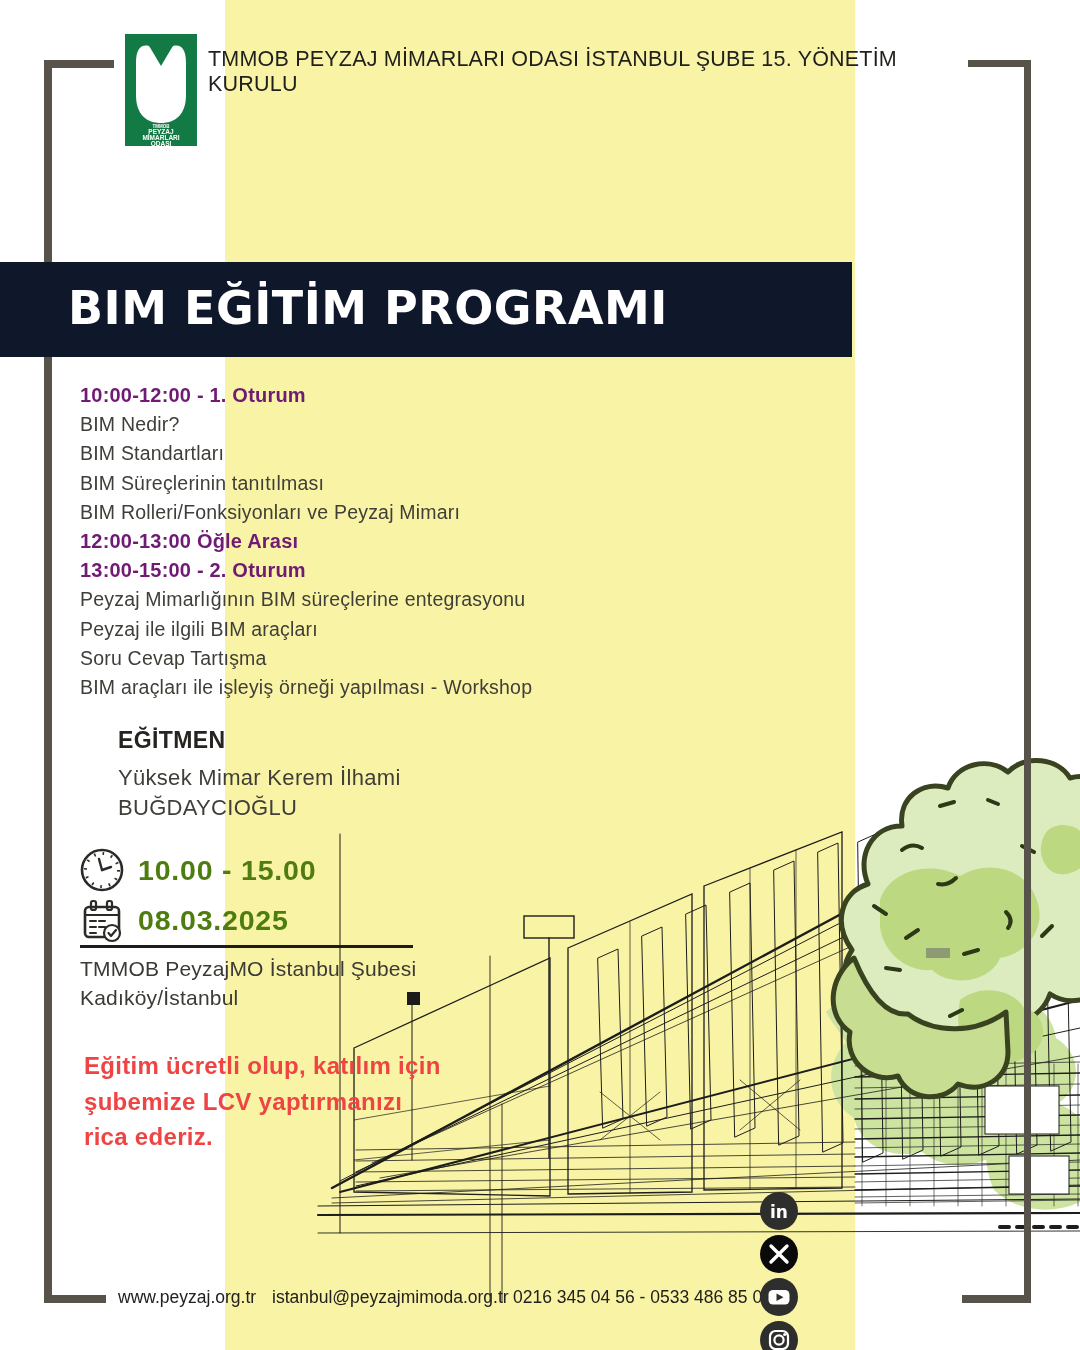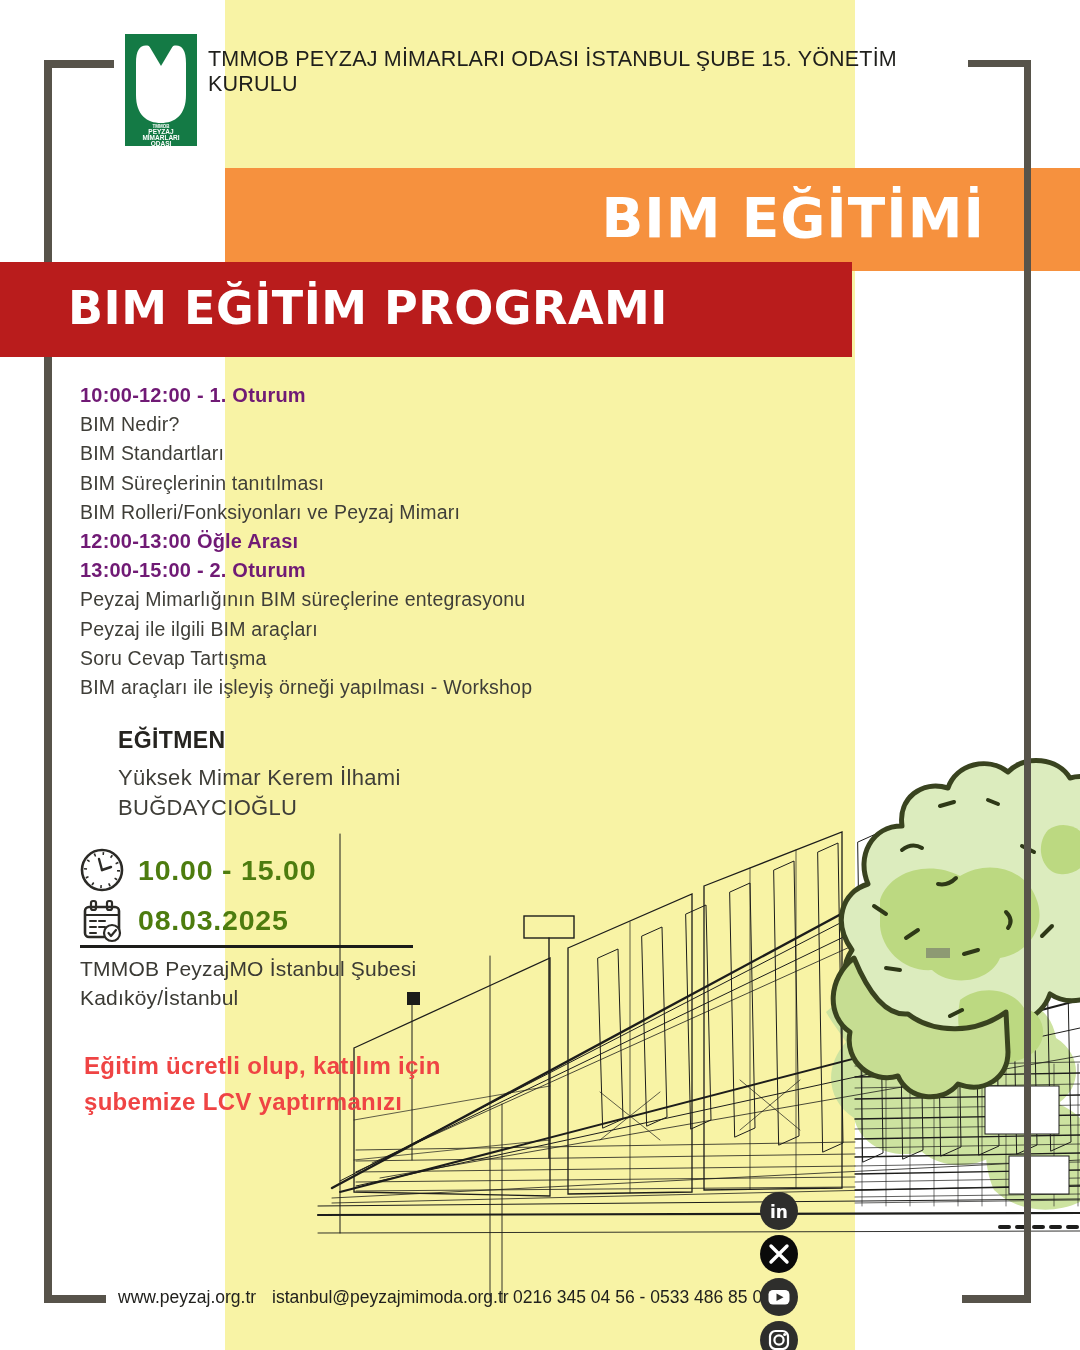--- a/index.html
+++ b/index.html
@@ -17,21 +17,21 @@
   .fr-bl-h{left:44px;top:1295px;width:62px;height:8px;}
   .fr-right-v{left:1024px;top:60px;width:7px;height:1243px;}
   .fr-tr-h{left:968px;top:60px;width:63px;height:7px;}
   .fr-br-h{left:962px;top:1295px;width:69px;height:8px;}
 
   .logo{position:absolute;left:124px;top:33px;z-index:6;}
   .org-title{position:absolute;left:208px;top:47px;width:700px;font-size:21.5px;color:#1f1f1c;letter-spacing:0.2px;z-index:6;}
 
   .banner-orange{position:absolute;left:225px;top:168px;width:855px;height:103px;background:#f6913e;z-index:3;}
   .banner-orange .t{position:absolute;right:95px;top:0;line-height:100px;font-family:"DejaVu Sans",sans-serif;font-weight:700;font-size:55px;color:#ffffff;letter-spacing:1px;}
-  .banner-green{position:absolute;left:0;top:262px;width:852px;height:95px;background:#b91c1c;z-index:5;}
+  .banner-green{position:absolute;left:0;top:262px;width:852px;height:95px;background:#0f172a;z-index:5;}
   .banner-green .t{position:absolute;left:68px;top:0;line-height:93px;font-family:"DejaVu Sans",sans-serif;font-weight:700;font-size:46px;color:#ffffff;letter-spacing:0.5px;}
 
   .program{position:absolute;left:80px;top:381px;z-index:6;}
   .prog-line{font-size:19.5px;line-height:29.2px;color:#3f3e38;letter-spacing:0.2px;}
   .prog-line.bold{font-weight:700;font-size:20px;color:#701a75;}
 
   .instructor{position:absolute;left:80px;top:727px;z-index:6;margin-left:38px;}
   .instructor .head{font-weight:700;font-size:23px;color:#262420;letter-spacing:0.4px;margin-bottom:9px;}
   .instructor .line{font-size:22px;line-height:30px;color:#3f3e38;letter-spacing:0.3px;}
 
@@ -189,23 +189,20 @@
     <rect x="1" y="1" width="72" height="112" fill="#147a45"></rect>
     <path d="M12 30 C12 16 17 11 25 13 L37 23 L49 13 C57 11 62 16 62 30 L62 62 C62 82 51 90 37 90 C23 90 12 82 12 62 Z" fill="#ffffff"></path>
     <polygon points="21,6 53,6 37,33" fill="#147a45"></polygon>
     <text x="37" y="95" text-anchor="middle" font-size="4.5" font-weight="bold" fill="#ffffff" font-family="Liberation Sans, sans-serif">TMMOB</text>
     <text x="37" y="101" text-anchor="middle" font-size="6.5" font-weight="bold" fill="#ffffff" font-family="Liberation Sans, sans-serif">PEYZAJ</text>
     <text x="37" y="107" text-anchor="middle" font-size="6.5" font-weight="bold" fill="#ffffff" font-family="Liberation Sans, sans-serif">MİMARLARI</text>
     <text x="37" y="112.5" text-anchor="middle" font-size="6.5" font-weight="bold" fill="#ffffff" font-family="Liberation Sans, sans-serif">ODASI</text>
   </svg>
   <div class="org-title">TMMOB PEYZAJ MİMARLARI ODASI İSTANBUL ŞUBE 15. YÖNETİM KURULU</div>
 
-  <div class="banner-orange">
-    <span class="t">BIM EĞİTİMİ</span>
-  </div>
   <div class="banner-green">
     <span class="t">BIM EĞİTİM PROGRAMI</span>
   </div>
 
   <div class="program" id="program-list">
       <div class="prog-line bold">10:00-12:00 - 1. Oturum</div>
       <div class="prog-line">BIM Nedir?</div>
       <div class="prog-line">BIM Standartları</div>
       <div class="prog-line">BIM Süreçlerinin tanıtılması</div>
       <div class="prog-line">BIM Rolleri/Fonksiyonları ve Peyzaj Mimarı</div>
@@ -258,20 +255,21 @@
   </div>
   <div class="ev-divider"></div>
   <div class="venue">
     <div class="line">TMMOB PeyzajMO İstanbul Şubesi</div>
     <div class="line">Kadıköy/İstanbul</div>
   </div>
 
   <div class="notice">
     <div class="line">Eğitim ücretli olup, katılım için</div>
     <div class="line">şubemize LCV yaptırmanızı</div>
+    <div class="line">rica ederiz.</div>
   </div>
 
   <div class="footer">
     <span class="ft ft-web">www.peyzaj.org.tr</span>
     <span class="ft ft-mail">istanbul@peyzajmimoda.org.tr</span>
     <span class="ft ft-phone">0216 345 04 56 - 0533 486 85 00</span>
     <span class="socials">
       <svg class="soc" viewBox="0 0 38 38" xmlns="http://www.w3.org/2000/svg" aria-label="LinkedIn">
         <circle cx="19" cy="19" r="19" fill="#2e2e2c"></circle>
         <text x="19" y="26" text-anchor="middle" font-size="17" font-weight="bold" fill="#ffffff" font-family="DejaVu Sans, sans-serif">in</text>

